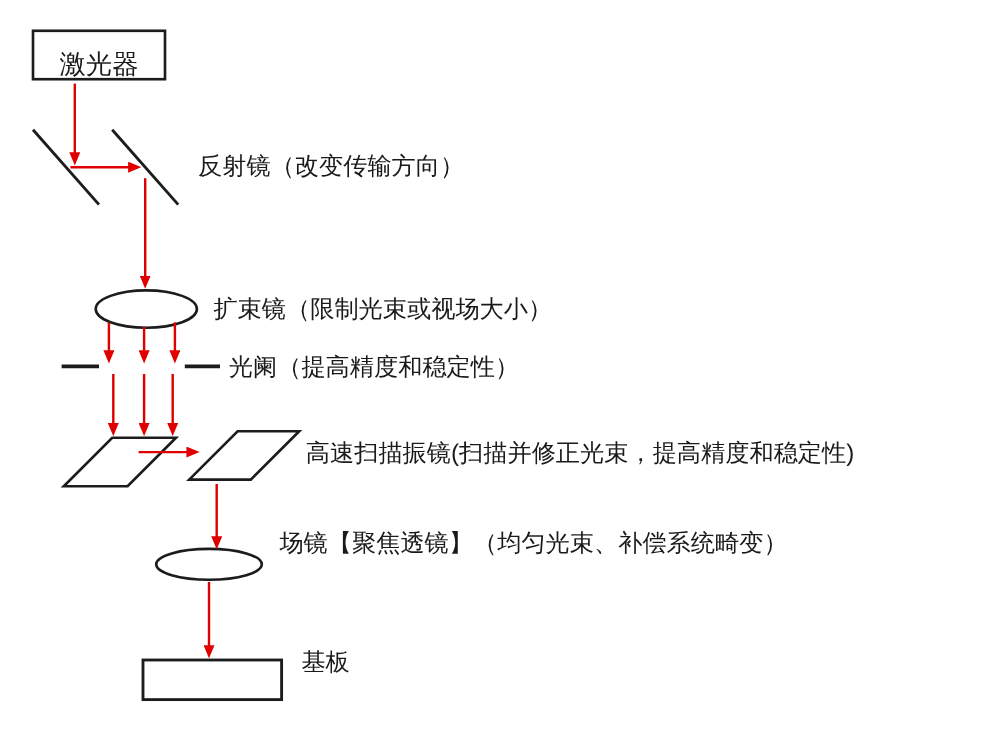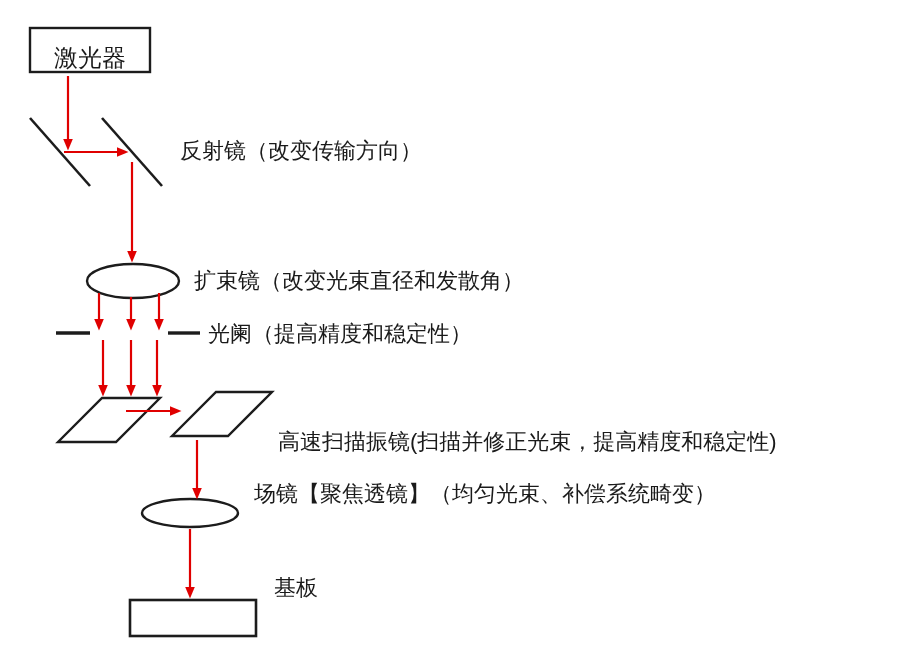--- a/index.html
+++ b/index.html
@@ -51,23 +51,23 @@
     align-items: center;
     justify-content: center;
     color: var(--text, #1a1a1a);
     font-size: 24px;
     white-space: nowrap;
   }
   .laser-label  { left: 30px;  top: 28px; width: 120px; height: 60px; }
   .mirror-label    { left: 180px; top: 139px; font-family: Liberation Serif, serif; }
   .expander-label  { left: 194px; top: 269px; }
   .aperture-label  { left: 208px; top: 322px; }
-  .galvo-label     { left: 278px; top: 430px; }
+  .galvo-label     { left: 278px; top: 400px; }
   .fieldlens-label { left: 254px; top: 482px; }
-  .substrate-label { left: 274px; top: 576px; }
+  .substrate-label { left: 274px; top: 590px; }
 </style>
 </head>
 <body>
 
 <svg class="canvas" width="900" height="668" viewBox="0 0 900 668" xmlns="http://www.w3.org/2000/svg">
   <defs>
     <marker id="arrowhead" markerUnits="userSpaceOnUse" markerWidth="12" markerHeight="10" refX="1.5" refY="5" orient="auto" viewBox="0 0 12 10">
       <path d="M0,0 L12,5 L0,10 Z" style="fill: var(--arrow, #e00000)"></path>
     </marker>
   </defs>
@@ -103,21 +103,21 @@
 
   <line class="beam" marker-end="url(#arrowhead)" x1="126" y1="411" x2="171" y2="411"></line>
   <line class="beam" marker-end="url(#arrowhead)" x1="197" y1="440" x2="197" y2="489"></line>
   <line class="beam" marker-end="url(#arrowhead)" x1="190" y1="529" x2="190" y2="588"></line>
 </svg>
 
 <div class="node-box-label laser-label">激光器</div>
 
 <div class="label mirror-label">反射镜（改变传输方向）</div>
 
-<div class="label expander-label">扩束镜（改变光束直径和发散角）</div>
+<div class="label expander-label">扩束镜（限制光束或视场大小）</div>
 
 <div class="label aperture-label">光阑（提高精度和稳定性）</div>
 
 <div class="label galvo-label">高速扫描振镜(扫描并修正光束，提高精度和稳定性)</div>
 
 <div class="label fieldlens-label">场镜【聚焦透镜】（均匀光束、补偿系统畸变）</div>
 
 <div class="label substrate-label">基板</div>
 
 </body></html>

